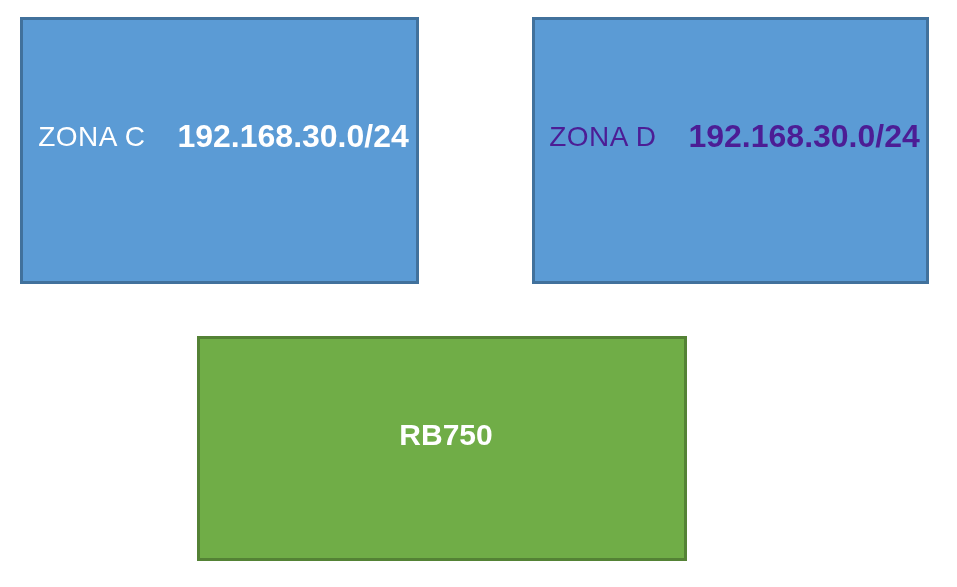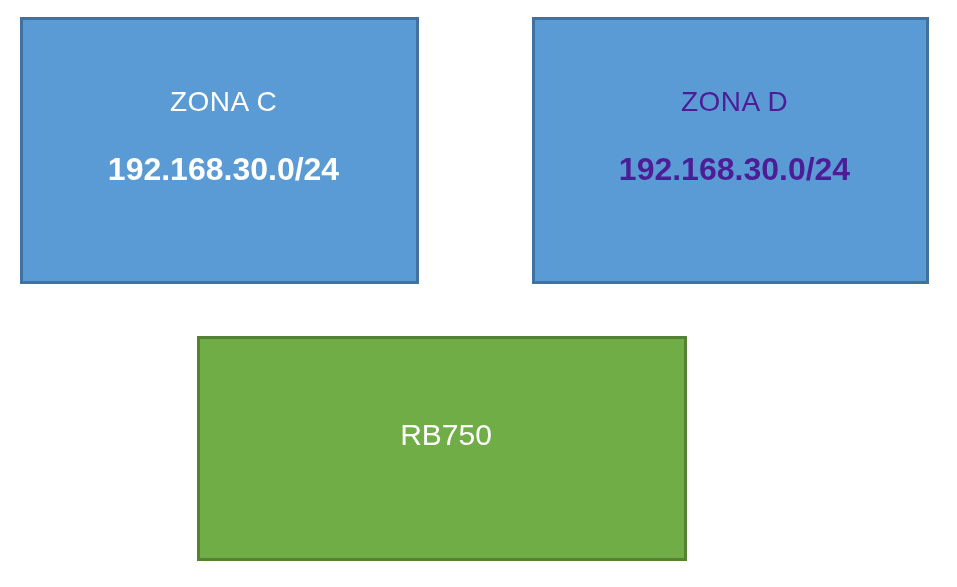--- a/index.html
+++ b/index.html
@@ -13,21 +13,21 @@
     width: 957px;
     height: 587px;
     background: #ffffff;
     overflow: hidden;
   }
   .node {
     position: absolute;
     box-sizing: border-box;
     border: 3px solid;
     display: flex;
-    flex-direction: column;
+    flex-direction: row;
     align-items: center;
     justify-content: center;
     text-align: center;
     padding-left: 8px;
   }
   .zone {
     gap: 32px;
     padding-bottom: 28px;
   }
   .zone-label {
@@ -39,21 +39,21 @@
   .zone-subnet {
     font-size: 32px;
     font-weight: 700;
     line-height: 1.2;
   }
   .device {
     padding-bottom: 28px;
   }
   .device-label {
     font-size: 30px;
-    font-weight: 400;
+    font-weight: 700;
     line-height: 1.2;
   }
 </style>
 </head>
 <body>
 
 <div class="canvas">
 
   <div class="node zone" style="left: 20px; top: 17px; width: 399px; height: 267px; background-color: rgb(91, 155, 213); border-color: rgb(65, 113, 156); color: rgb(255, 255, 255);">
     <div class="zone-label">ZONA C</div>

